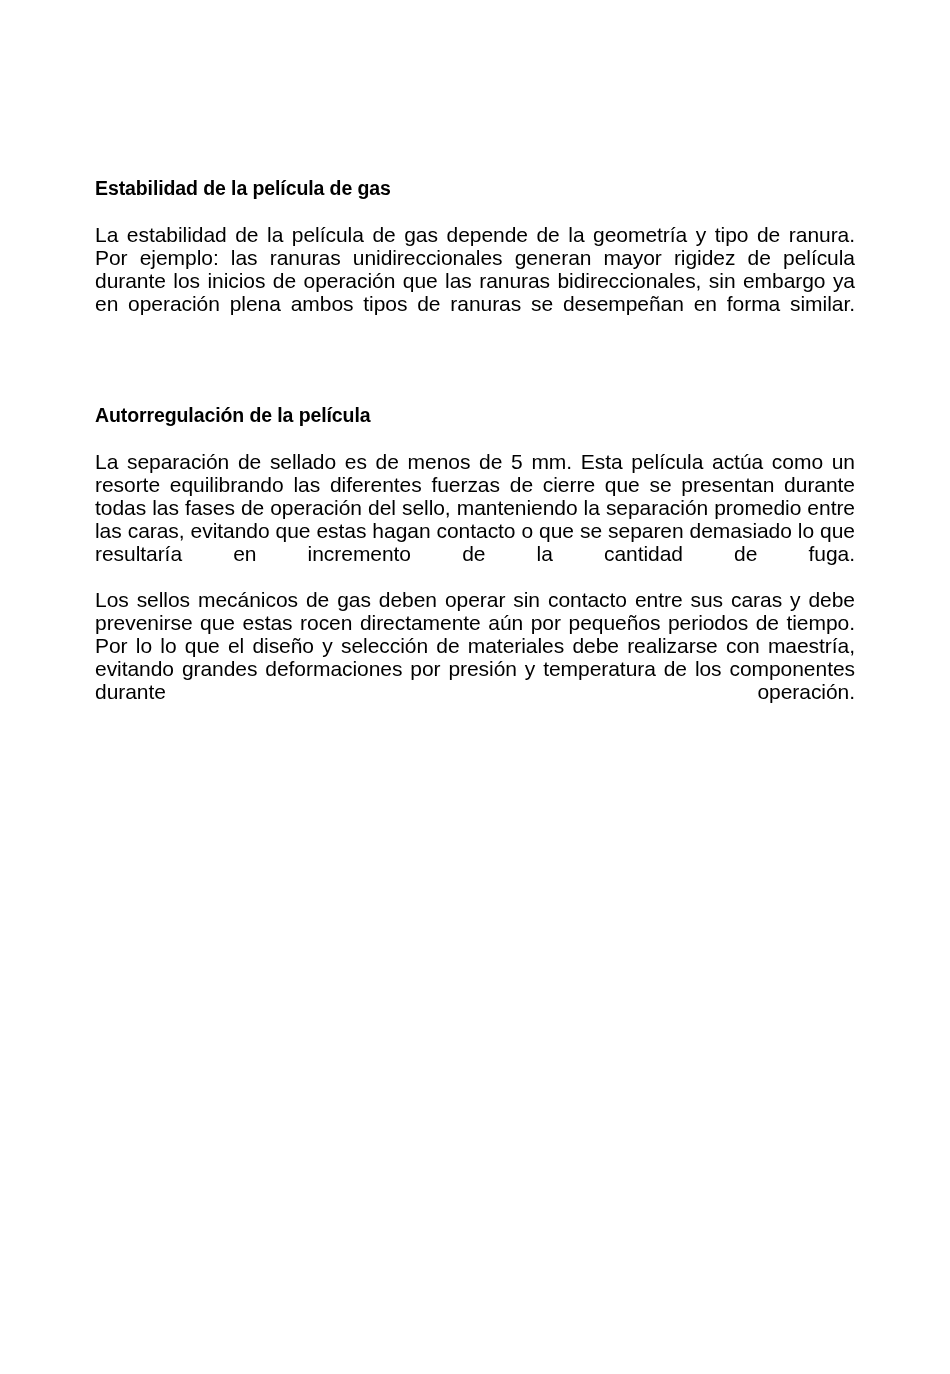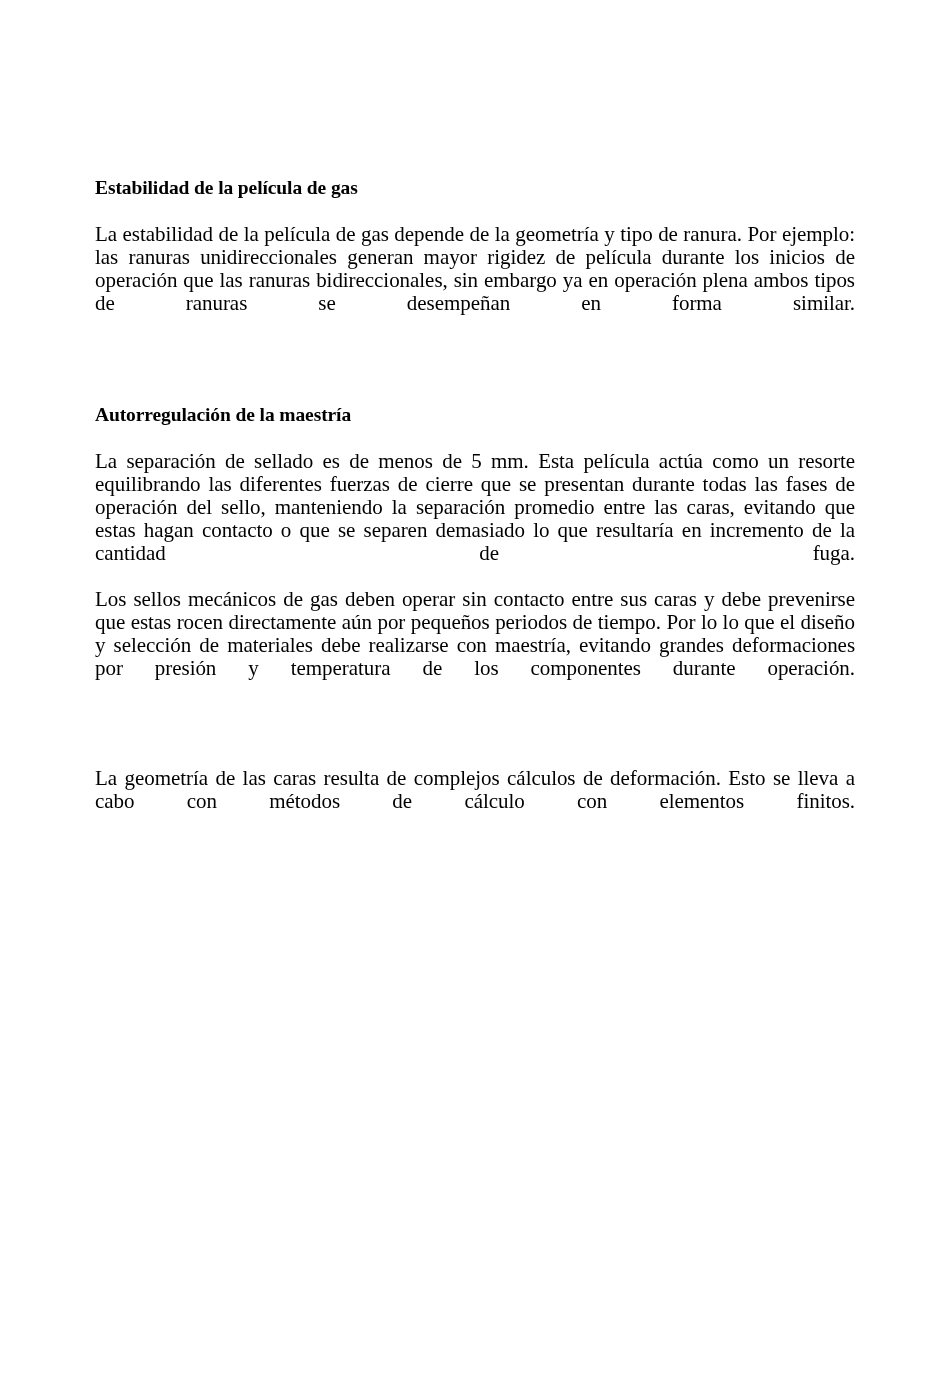--- a/index.html
+++ b/index.html
@@ -16,21 +16,20 @@
     -webkit-font-smoothing: antialiased;
   }
   .page {
     position: relative;
     width: 950px;
     height: 1374px;
     background: #ffffff;
     box-sizing: border-box;
     padding: 175px 40px 0 95px;
     overflow: hidden;
-    font-family: Liberation Serif, serif;
   }
   .doc-body {
     width: 760px;
   }
   .section {
     margin: 0;
   }
   .section + .section {
     margin-top: 64px;
   }
@@ -65,23 +64,22 @@
 
 <div class="page">
   <div class="doc-body">
 
     <section class="section">
       <h2 class="heading">Estabilidad de la película de gas</h2>
       <p class="para">La estabilidad de la película de gas depende de la geometría y tipo de ranura. Por ejemplo: las ranuras unidireccionales generan mayor rigidez de película durante los inicios de operación que las ranuras bidireccionales, sin embargo ya en operación plena ambos tipos de ranuras se desempeñan en forma similar.</p>
     </section>
 
     <section class="section">
-      <h2 class="heading">Autorregulación de la maestría</h2>
+      <h2 class="heading">Autorregulación de la película</h2>
       <p class="para">La separación de sellado es de menos de 5 mm. Esta película actúa como un resorte equilibrando las diferentes fuerzas de cierre que se presentan durante todas las fases de operación del sello, manteniendo la separación promedio entre las caras, evitando que estas hagan contacto o que se separen demasiado lo que resultaría en incremento de la cantidad de fuga.</p>
       <p class="para">Los sellos mecánicos de gas deben operar sin contacto entre sus caras y debe prevenirse que estas rocen directamente aún por pequeños periodos de tiempo. Por lo lo que el diseño y selección de materiales debe realizarse con maestría, evitando grandes deformaciones por presión y temperatura de los componentes durante operación.</p>
     </section>
 
     <section class="section">
-      <p class="para">La geometría de las caras resulta de complejos cálculos de deformación. Esto se lleva a cabo con métodos de cálculo con elementos finitos.</p>
     </section>
 
   </div>
 </div>
 
 </body></html>

